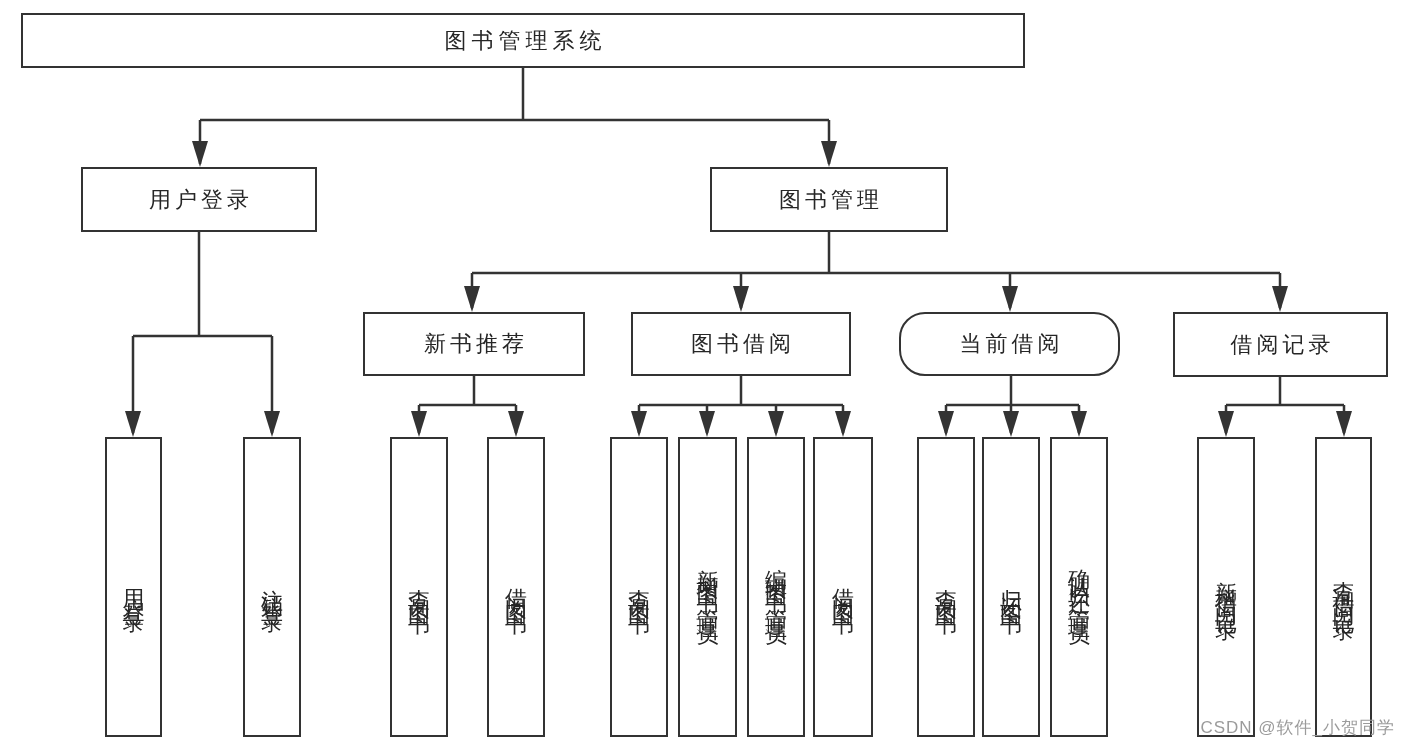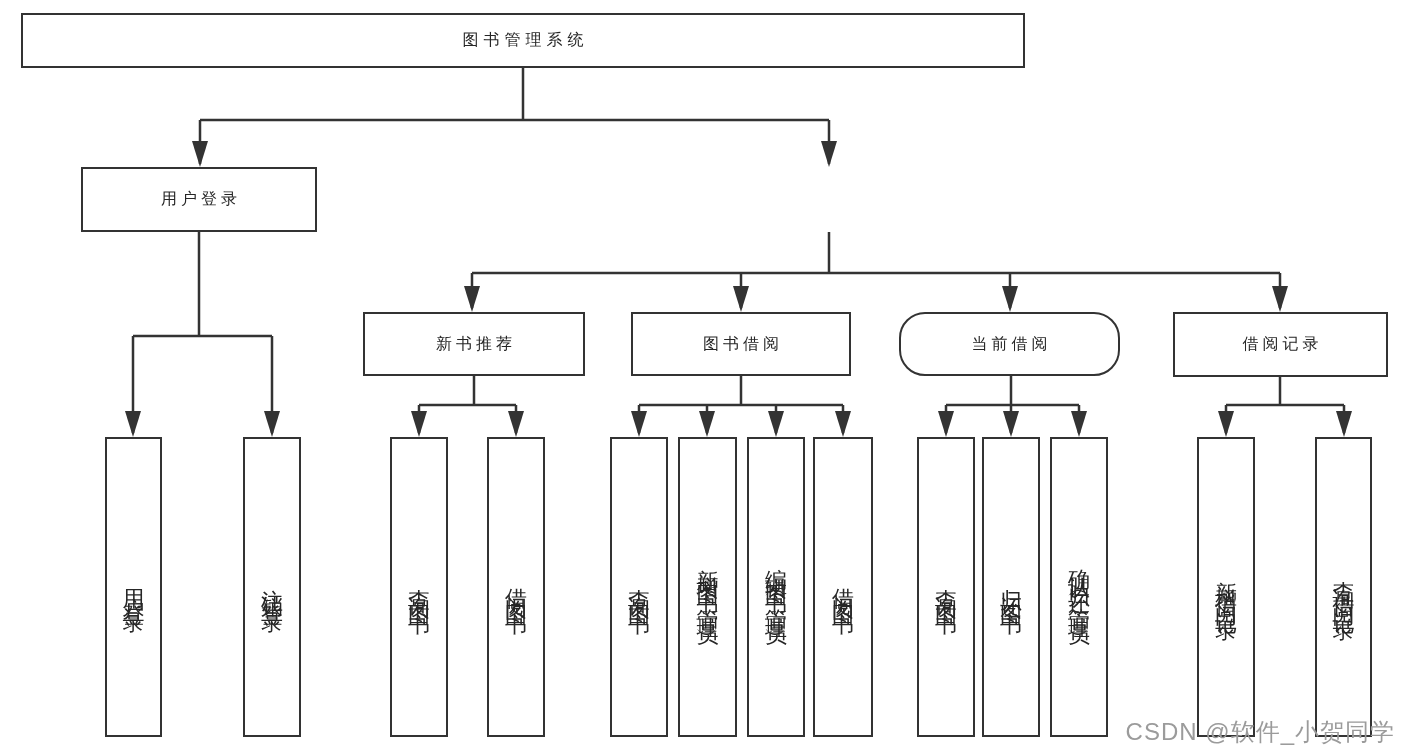--- a/index.html
+++ b/index.html
@@ -43,21 +43,21 @@
     position: absolute;
     background: var(--box-bg);
     border: 2px solid var(--box-border);
     display: flex;
     align-items: center;
     justify-content: center;
     color: var(--text-color);
     z-index: 2;
   }
   .hbox {
-    font-size: 16px;
+    font-size: 22px;
     letter-spacing: 4px;
     text-indent: 4px;
     white-space: nowrap;
   }
   .hbox.root-box { letter-spacing: 5px; text-indent: 5px; }
   .vbox {
     top: 437px;
     height: 300px;
   }
   .vbox .vtext {
@@ -67,21 +67,21 @@
     letter-spacing: 8px;
     line-height: 1;
     white-space: nowrap;
     color: var(--text-color);
   }
 
   .watermark {
     position: absolute;
     top: 716px;
     right: 10px;
-    font-size: 24px;
+    font-size: 17px;
     letter-spacing: 1px;
     color: var(--watermark-color);
     z-index: 5;
     white-space: nowrap;
   }
 </style>
 </head>
 <body>
 
 <div class="stage">
@@ -121,20 +121,23 @@
     <polygon points="1218,411 1234,411 1226,437"></polygon>
     <polygon points="1336,411 1352,411 1344,437"></polygon>
   </svg>
 
   <div class="node hbox root-box" style="left:21px; top:13px; width:1004px; height:55px;">
     <span>图书管理系统</span>
   </div>
 
   <div class="node hbox" style="left:81px; top:167px; width:236px; height:65px;">
     <span>用户登录</span>
+  </div>
+  <div class="node hbox" style="left:710px; top:167px; width:238px; height:65px;">
+    <span>图书管理</span>
   </div>
 
   <div class="node hbox" style="left:631px; top:312px; width:220px; height:64px;">
     <span>图书借阅</span>
   </div>
   <div class="node hbox" style="left:363px; top:312px; width:222px; height:64px;">
     <span>新书推荐</span>
   </div>
   <div class="node hbox" style="left:899px; top:312px; width:221px; height:64px;border-radius:26px;">
     <span>当前借阅</span>

